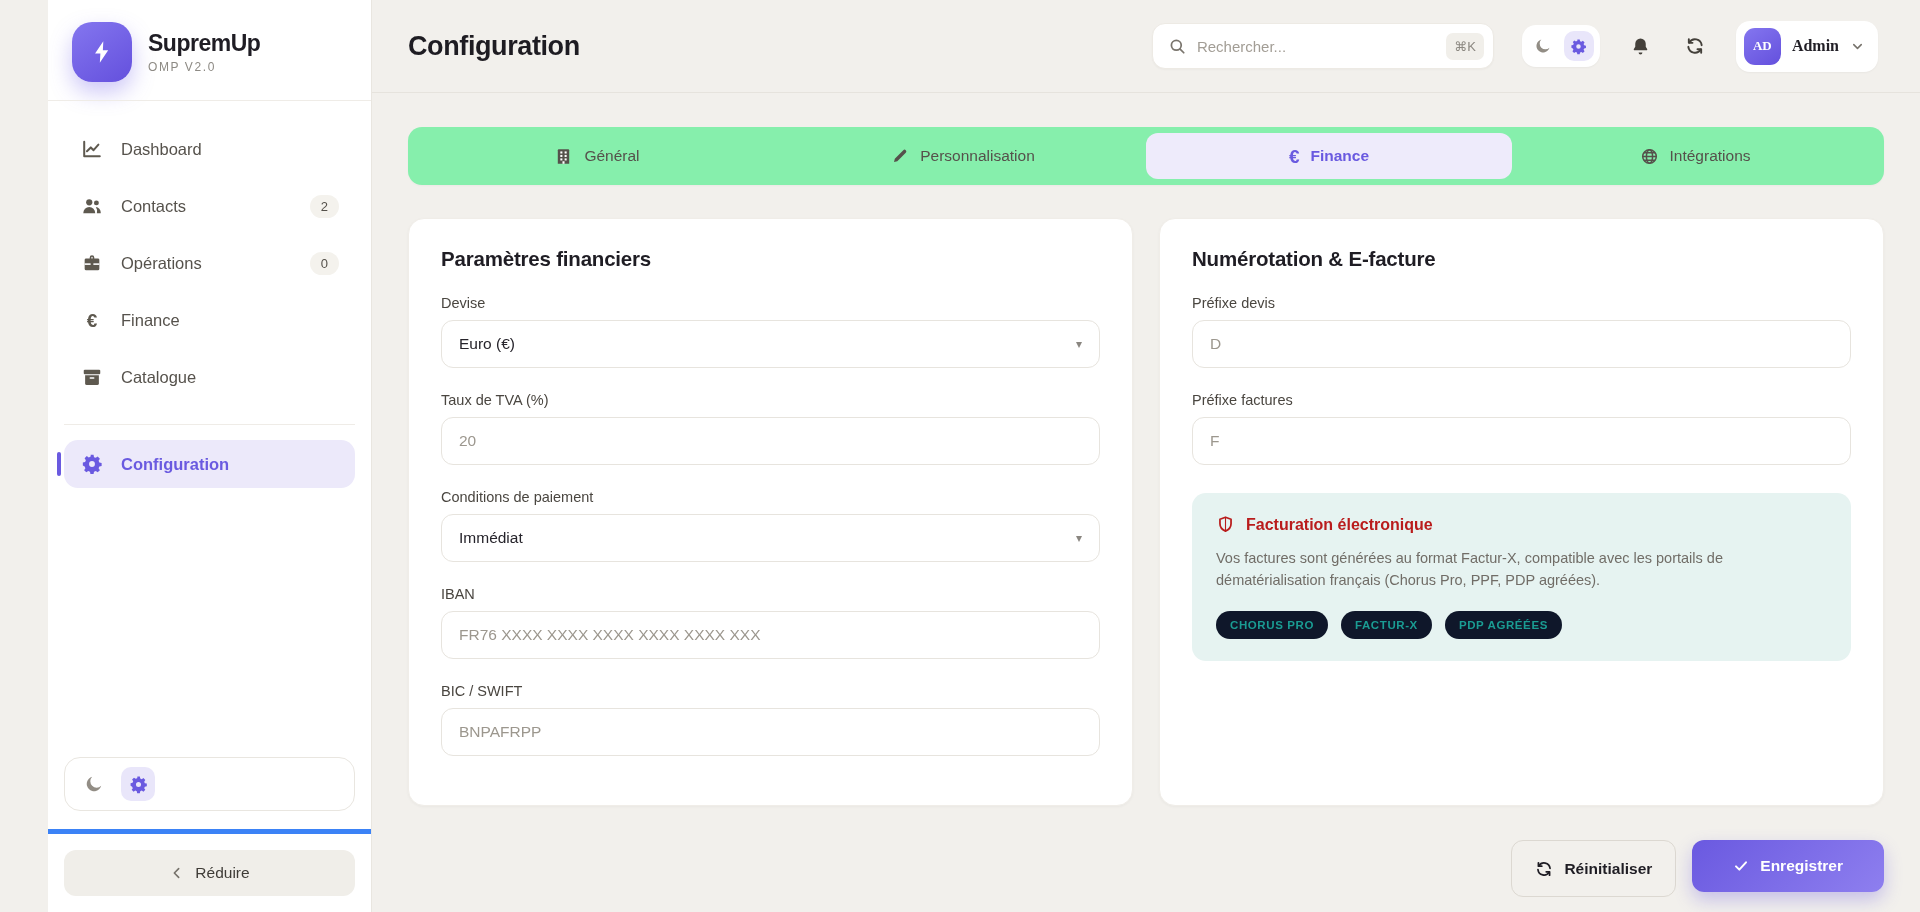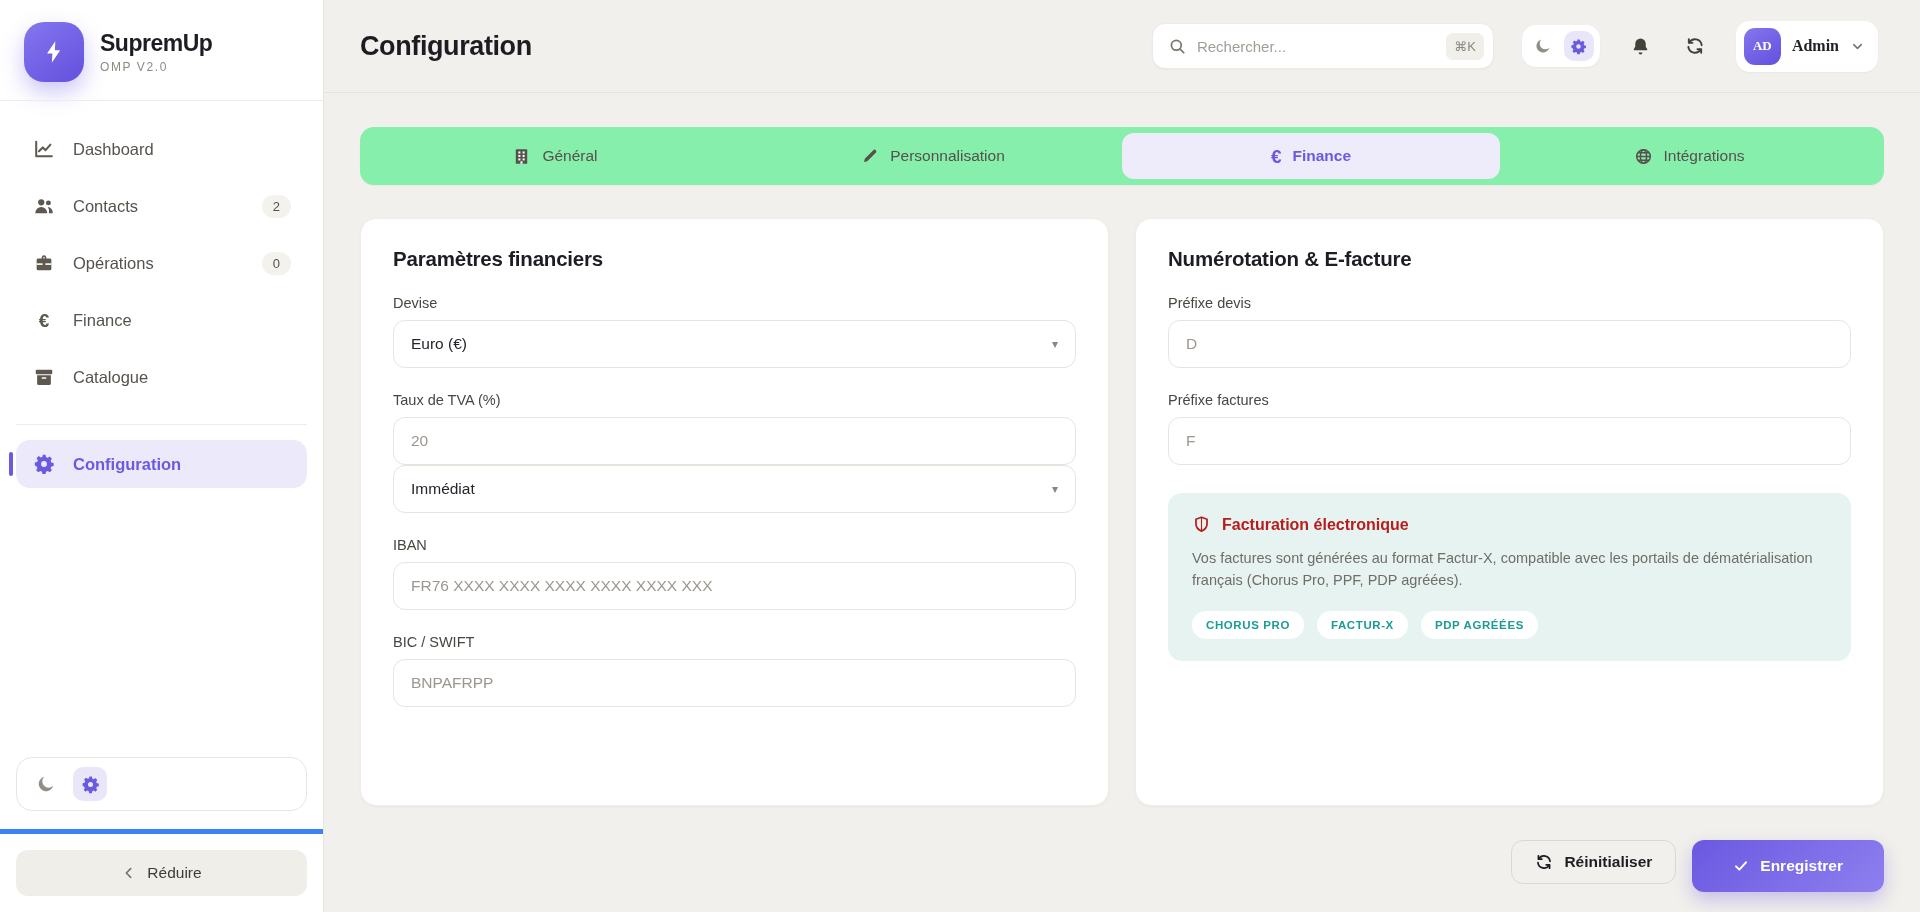--- a/index.html
+++ b/index.html
@@ -7,21 +7,21 @@
   body {
     font-family:"Liberation Sans", sans-serif;
     background:#F2F0EC;
     color:#26242B;
   }
   .app { display:flex; height:100%; }
 
   
   .sidebar {
     width:324px; background:#FFFFFF; border-right:1px solid #E9E6E0;
-    display:flex; flex-direction:column; flex-shrink:0;
+    display:flex; flex-direction:column; flex-shrink:0;margin-left:48px;
   }
   .brand { display:flex; align-items:center; gap:16px; padding:22px 24px 18px; }
   .brand-logo {
     width:60px; height:60px; border-radius:20px;
     background:linear-gradient(145deg,#8476EF 0%,#6450DD 100%);
     display:flex; align-items:center; justify-content:center;
     box-shadow:0 10px 22px rgba(108,92,231,.35);
   }
   .brand-name { font-size:23px; font-weight:bold; letter-spacing:-.5px; color:#1F1D24; }
   .brand-version { font-size:12px; color:#8D8A84; letter-spacing:1.6px; margin-top:3px; }
@@ -137,27 +137,27 @@
   }
   .select-arrow { color:#8A8680; font-size:12px; }
 
   .einvoice {
     margin-top:28px; background:#E6F3F1; border-radius:14px; padding:22px 24px;
   }
   .einvoice-head { display:flex; align-items:center; gap:11px; color:#b91c1c; font-weight:bold; font-size:16px; }
   .einvoice-desc { margin-top:13px; color:#716D67; font-size:14.5px; line-height:1.55; }
   .einvoice-badges { display:flex; gap:13px; margin-top:19px; }
   .ebadge {
-    background:#ffffff; color:#1A9C93; font-size:11.5px; font-weight:bold;
+    background:#0f172a; color:#1A9C93; font-size:11.5px; font-weight:bold;
     letter-spacing:.6px; padding:8px 14px; border-radius:999px;
   }
 
   .footer-actions { display:flex; justify-content:flex-end; gap:16px; margin-top:34px; padding-bottom:20px; }
   .btn-reset {
-    display:flex; align-items:center; gap:11px; height:44px; padding:0 23px;
+    display:flex; align-items:center; gap:11px; height:57px; padding:0 23px;
     border:1px solid #DCD8D1; border-radius:12px; background:transparent;
     font-size:15.5px; font-weight:bold; color:#1F1D24; font-family:inherit; cursor:pointer;
   }
   .btn-save {
     display:flex; align-items:center; gap:11px; height:52px; padding:0 41px;
     border:none; border-radius:12px; color:#fff;
     background:linear-gradient(135deg,#6A59E0 0%,#8E7FEF 100%);
     font-size:15.5px; font-weight:bold; font-family:inherit; cursor:pointer;
     box-shadow:0 8px 18px rgba(106,90,224,.32);
   }
@@ -383,20 +383,21 @@
 
           <div class="field-label">Devise</div>
           <div class="select">
             <span>Euro (€)</span>
             <span class="select-arrow">▾</span>
           </div>
 
           <div class="field-label">Taux de TVA (%)</div>
           <input class="text-input" type="text" placeholder="20" style="">
 
+          <div class="field-label">Conditions de paiement</div>
           <div class="select">
             <span>Immédiat</span>
             <span class="select-arrow">▾</span>
           </div>
 
           <div class="field-label">IBAN</div>
           <input class="text-input" type="text" placeholder="FR76 XXXX XXXX XXXX XXXX XXXX XXX" style="">
 
           <div class="field-label">BIC / SWIFT</div>
           <input class="text-input" type="text" placeholder="BNPAFRPP" style="">

